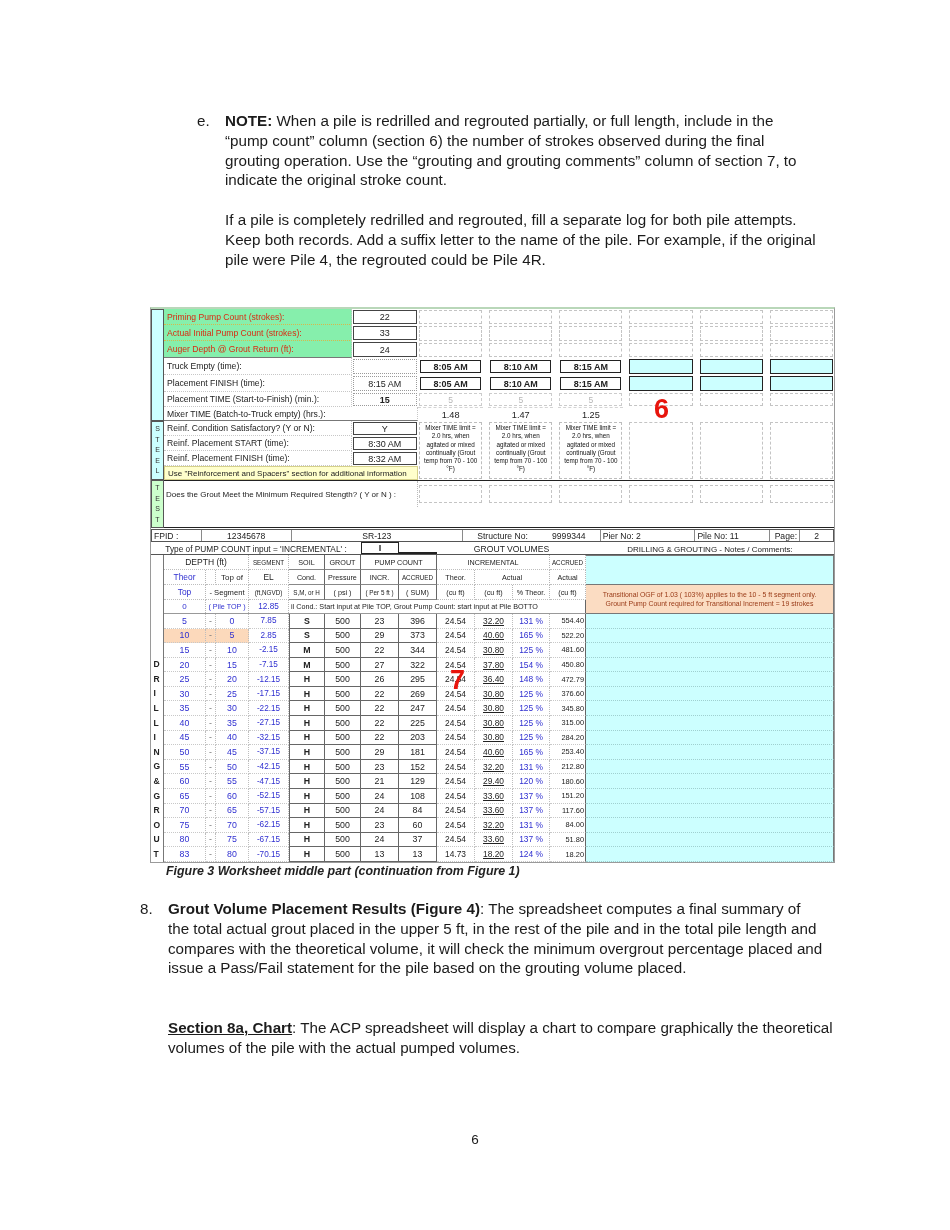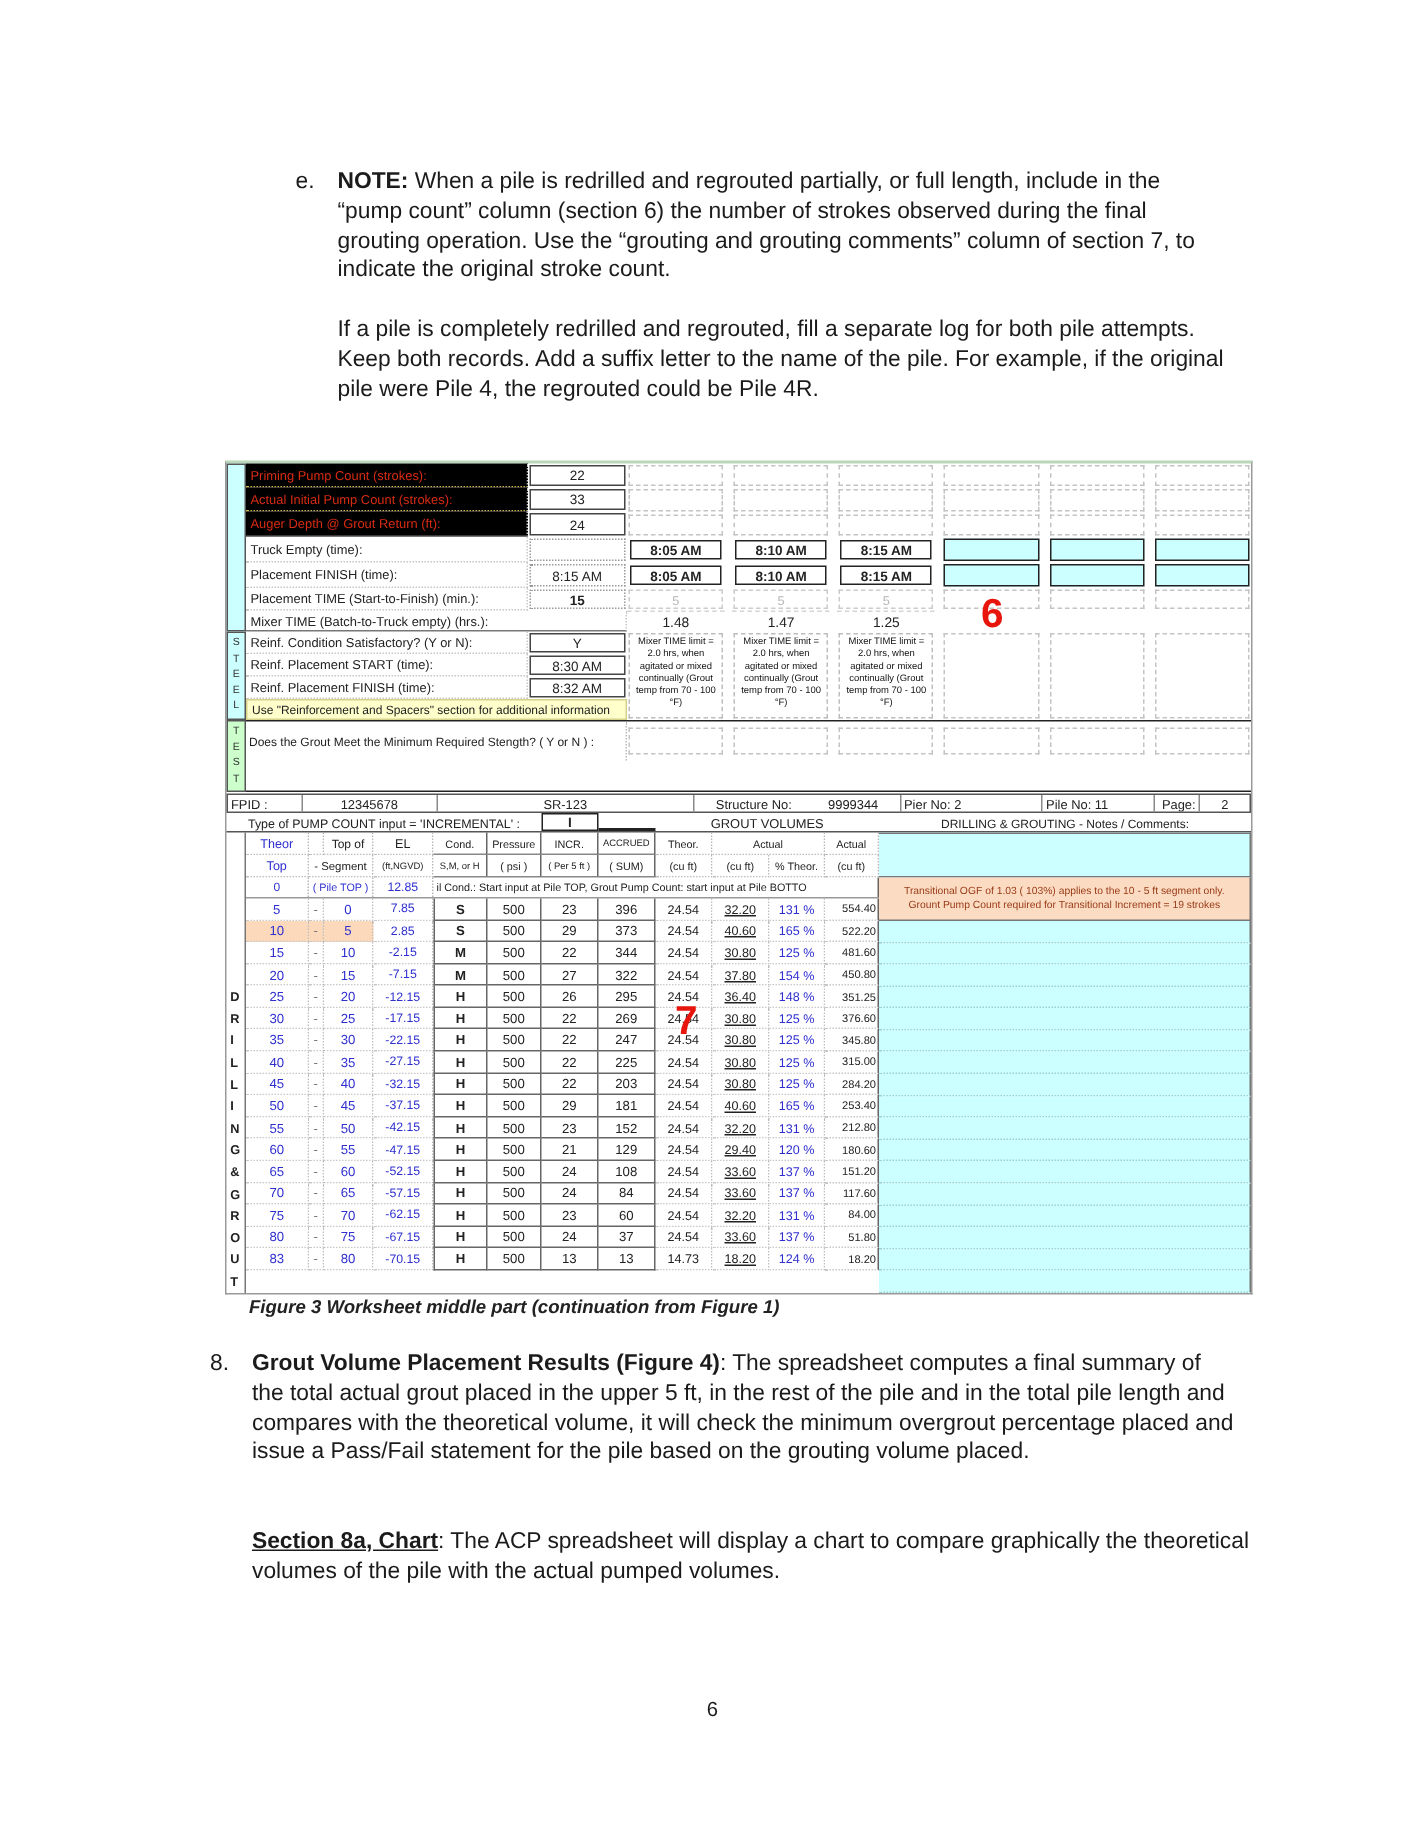--- a/index.html
+++ b/index.html
@@ -33,21 +33,21 @@
   .sbox1{height:112px;background:#ccffff;}
   .sbox2{height:59px;background:#ccffff;font-size:7px;line-height:10.5px;color:#333;}
   .sbox3{height:48px;background:#ccffcc;font-size:7px;line-height:10.5px;color:#333;}
 
   
   .toprows{position:absolute;left:13px;top:0;width:254px;height:171px;}
   .trow{display:flex;}
   .tlabel{width:189px;padding-left:3px;display:flex;align-items:center;font-size:8.6px;
           border-bottom:1px dotted #c7c7c7;border-right:1px dotted #c7c7c7;white-space:nowrap;overflow:hidden;}
   .tlabel.wide{width:254px;}
-  .yellow{background:#000000;color:#d92b12;border-bottom:1px dotted #d8b84a;text-align:center;}
+  .yellow{background:#86efac;color:#d92b12;border-bottom:1px dotted #d8b84a;text-align:center;}
   .solidline{border-bottom:1px solid #777 !important;}
   .tvalue{width:65px;display:flex;align-items:center;justify-content:center;font-size:9px;}
   .vsolid{border:1px solid #444;margin:1px;}
   .vdot{border:1px dotted #9a9a9a;margin:1px;}
   .vbold{font-weight:700;}
   .userow{background:#ffffcc;font-size:8px !important;border:1px solid #d5d08a;}
 
   
   .zone{position:absolute;left:267px;top:0;width:416px;height:171px;}
   .zrow{position:absolute;left:0;width:100%;display:grid;grid-template-columns:repeat(6,1fr);column-gap:5px;}
@@ -313,20 +313,29 @@
           <span class="dletter" style="top: 206.339px;">G</span>
           <span class="dletter" style="top: 220.927px;">&amp;</span>
           <span class="dletter" style="top: 235.515px;">G</span>
           <span class="dletter" style="top: 250.103px;">R</span>
           <span class="dletter" style="top: 264.691px;">O</span>
           <span class="dletter" style="top: 279.279px;">U</span>
           <span class="dletter" style="top: 293.867px;">T</span>
         </div>
       <div class="lmain">
         <div class="hrow">
+          <span class="hcell" style="width:85px;font-size:8.5px">DEPTH  (ft)</span>
+          <span class="hcell tiny" style="width:40px">SEGMENT</span>
+          <span class="hcell hsolid small" style="width:36px">SOIL</span>
+          <span class="hcell hsolid small" style="width:36px">GROUT</span>
+          <span class="hcell hsolid small" style="width:76px">PUMP COUNT</span>
+          <span class="hcell small" style="width:113px">INCREMENTAL</span>
+          <span class="hcell tiny" style="width:36px">ACCRUED</span>
+        </div>
+        <div class="hrow">
           <span class="hcell blue" style="width:42px;font-size:8.4px">Theor</span>
           <span class="hcell" style="width:10px"></span>
           <span class="hcell" style="width:33px;font-size:8px">Top of</span>
           <span class="hcell" style="width:40px;font-size:8.4px">EL</span>
           <span class="hcell hsolid small" style="width:36px">Cond.</span>
           <span class="hcell hsolid small" style="width:36px">Pressure</span>
           <span class="hcell hsolid small" style="width:38px">INCR.</span>
           <span class="hcell hsolid tiny" style="width:38px">ACCRUED</span>
           <span class="hcell small" style="width:38px">Theor.</span>
           <span class="hcell small" style="width:75px">Actual</span>
@@ -413,21 +422,21 @@
               <span class="gcell c-dash">-</span>
               <span class="gcell c-top">20</span>
               <span class="gcell c-el">-12.15</span>
               <span class="gcell c-soil">H</span>
               <span class="gcell c-grout">500</span>
               <span class="gcell c-incr">26</span>
               <span class="gcell c-accr">295</span>
               <span class="gcell c-theor">24.54</span>
               <span class="gcell c-act">36.40</span>
               <span class="gcell c-pct">148 %</span>
-              <span class="gcell c-accract">351.25</span>
+              <span class="gcell c-accract">472.79</span>
             </div>
             <div class="grow">
               <span class="gcell c-below">30</span>
               <span class="gcell c-dash">-</span>
               <span class="gcell c-top">25</span>
               <span class="gcell c-el">-17.15</span>
               <span class="gcell c-soil">H</span>
               <span class="gcell c-grout">500</span>
               <span class="gcell c-incr">22</span>
               <span class="gcell c-accr">269</span>

